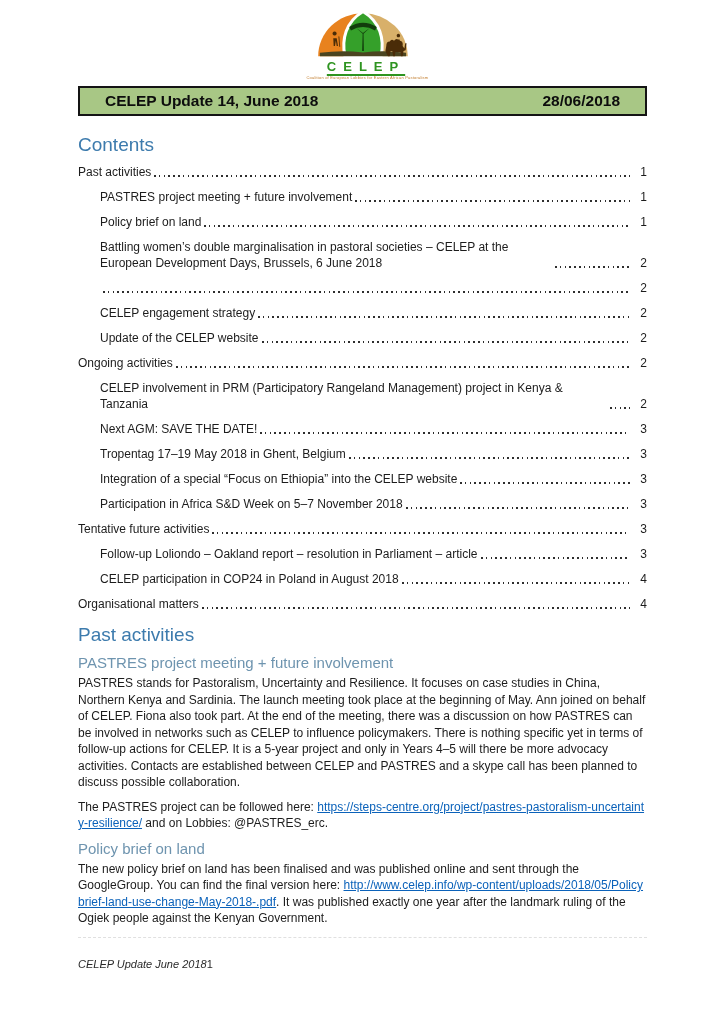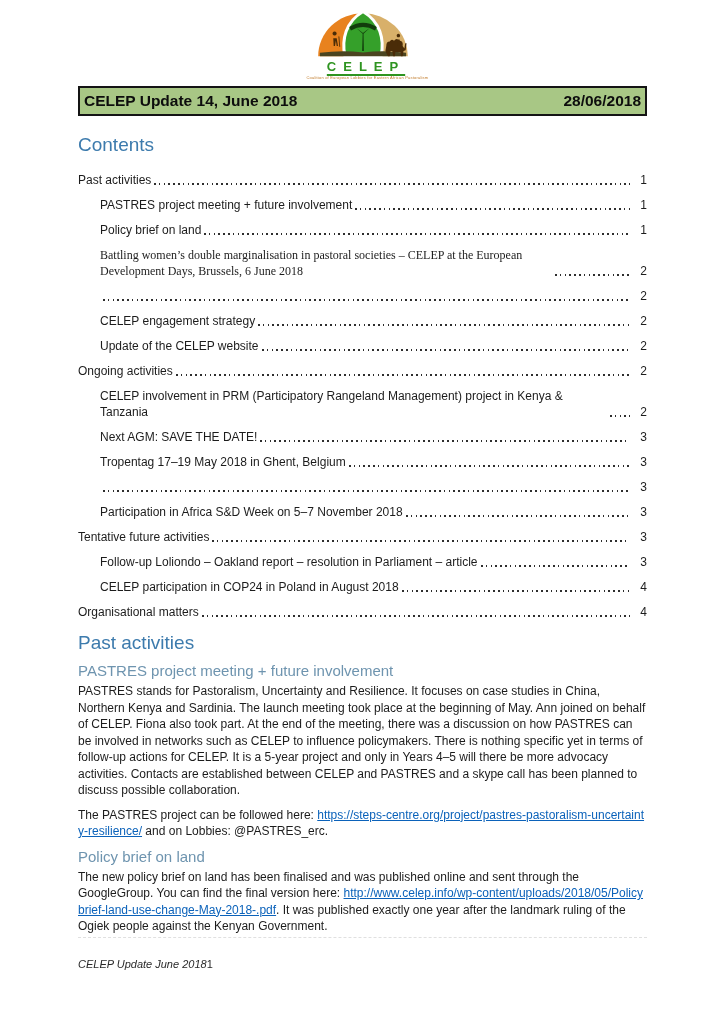--- a/index.html
+++ b/index.html
@@ -44,44 +44,44 @@
 
   
   .header-bar {
     margin-top: 6px;
     height: 30px;
     background: #a8c785;
     border: 2px solid #141414;
     display: flex;
     align-items: center;
     justify-content: space-between;
-    padding: 0 4px;
+    padding: 0 25px;
     font-size: 15.5px;
     font-weight: bold;
     color: #0d0d0d;
   }
 
   
   .contents-heading, .section-heading {
     font-size: 19px;
     font-weight: 400;
     color: #3d7bad;
   }
-  .contents-heading { margin-top: 18px; margin-bottom: 16px; }
+  .contents-heading { margin-top: 18px; margin-bottom: 8px; }
   .toc { font-size: 12px; }
   .toc-row {
     display: flex;
     align-items: flex-end;
     line-height: 16px;
     margin-bottom: 9px;
     cursor: pointer;
   }
   .toc-row.lvl2 { padding-left: 22px; }
   .toc-label { flex: 0 1 auto; }
-  .toc-row.wrap .toc-label { max-width: 452px; font-family: Liberation Serif, serif; }
+  .toc-row.wrap .toc-label { max-width: 452px; }
   .toc-leader {
     flex: 1 1 20px;
     height: 1.6px;
     margin: 0 3px 3px 3px;
     background-image: repeating-linear-gradient(to right, #2e2e2e 0 1.6px, transparent 1.6px 4.8px);
   }
   .toc-page { flex: 0 0 14px; text-align: right; }
 
   
   .section-heading { margin-top: 12px; }
@@ -220,20 +220,21 @@
       <span class="toc-page">3</span>
     </div>
 
     <div class="toc-row lvl2">
       <span class="toc-label">Tropentag 17–19 May 2018 in Ghent, Belgium</span>
       <span class="toc-leader"></span>
       <span class="toc-page">3</span>
     </div>
 
     <div class="toc-row lvl2">
+      <span class="toc-label">Integration of a special “Focus on Ethiopia” into the CELEP website</span>
       <span class="toc-leader"></span>
       <span class="toc-page">3</span>
     </div>
 
     <div class="toc-row lvl2">
       <span class="toc-label">Participation in Africa S&amp;D Week on 5–7 November 2018</span>
       <span class="toc-leader"></span>
       <span class="toc-page">3</span>
     </div>
 

